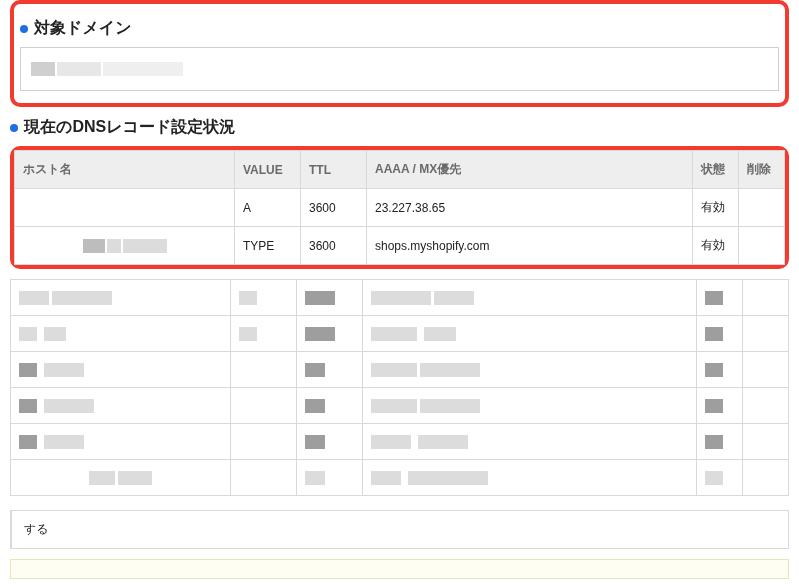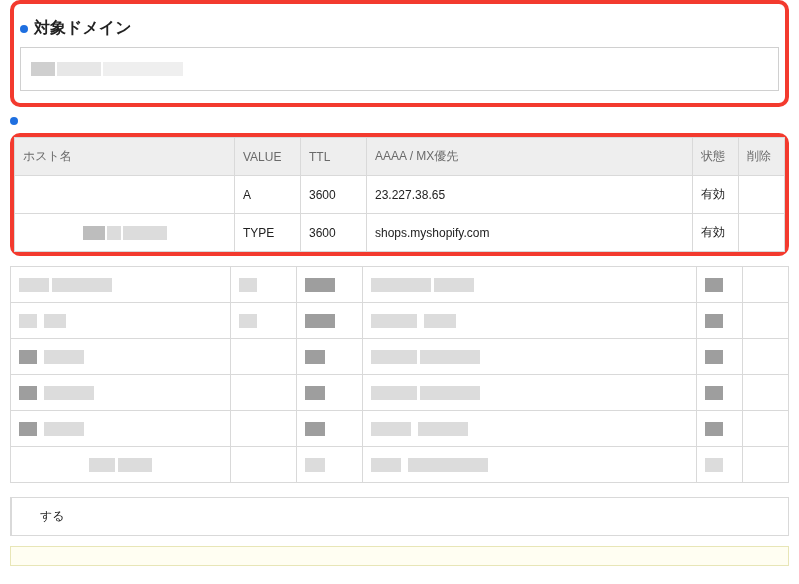--- a/index.html
+++ b/index.html
@@ -71,21 +71,21 @@
     border: 1px solid #d9d9d9;
     padding: 10px 8px;
     font-size: 12px;
     text-align: left;
     vertical-align: middle;
     background: #fff;
   }
   table.dns th {
     background: #eeeeee;
     color: #6a6a6a;
-    font-weight: normal;
+    font-weight: bold;
   }
   .col-host  { width: 220px; }
   .col-type  { width: 66px; }
   .col-ttl   { width: 66px; }
   .col-value { width: auto; }
   .col-state { width: 46px; }
   .col-del   { width: 46px; }
 
   .blur-rows td { height: 36px; }
   .blur-chip {
@@ -103,21 +103,21 @@
   .ns-label {
     flex: 1;
     background: #eeeeee;
     padding: 10px 12px;
     color: #444;
     font-size: 12px;
   }
   .ns-action {
     width: 168px;
     background: #fff;
-    padding: 10px 28px;
+    padding: 10px 12px;
     font-size: 12px;
     border-left: 1px solid #d9d9d9;
   }
 
   .notice {
     background: #fffef2;
     border: 1px solid #e8e6b7;
     padding: 12px 10px 6px 10px;
   }
 </style>
@@ -136,20 +136,21 @@
         <span class="blur" style="width:24px;background:#cfcfcf"></span>
         <span class="blur" style="width:44px;background:#e7e7e7"></span>
         <span class="blur" style="width:80px;background:#efefef"></span>
       </div>
     </div>
     <div class="inner-spacer"></div>
   </div>
 
   <div class="section-head">
     <span class="bullet-blue"></span>
+    <span>現在のDNSレコード設定状況</span>
   </div>
 
 
   <div class="highlight-box" style="padding:0">
     <table class="dns">
       <colgroup>
         <col class="col-host">
           <col class="col-type">
           <col class="col-ttl">
         <col class="col-value">

